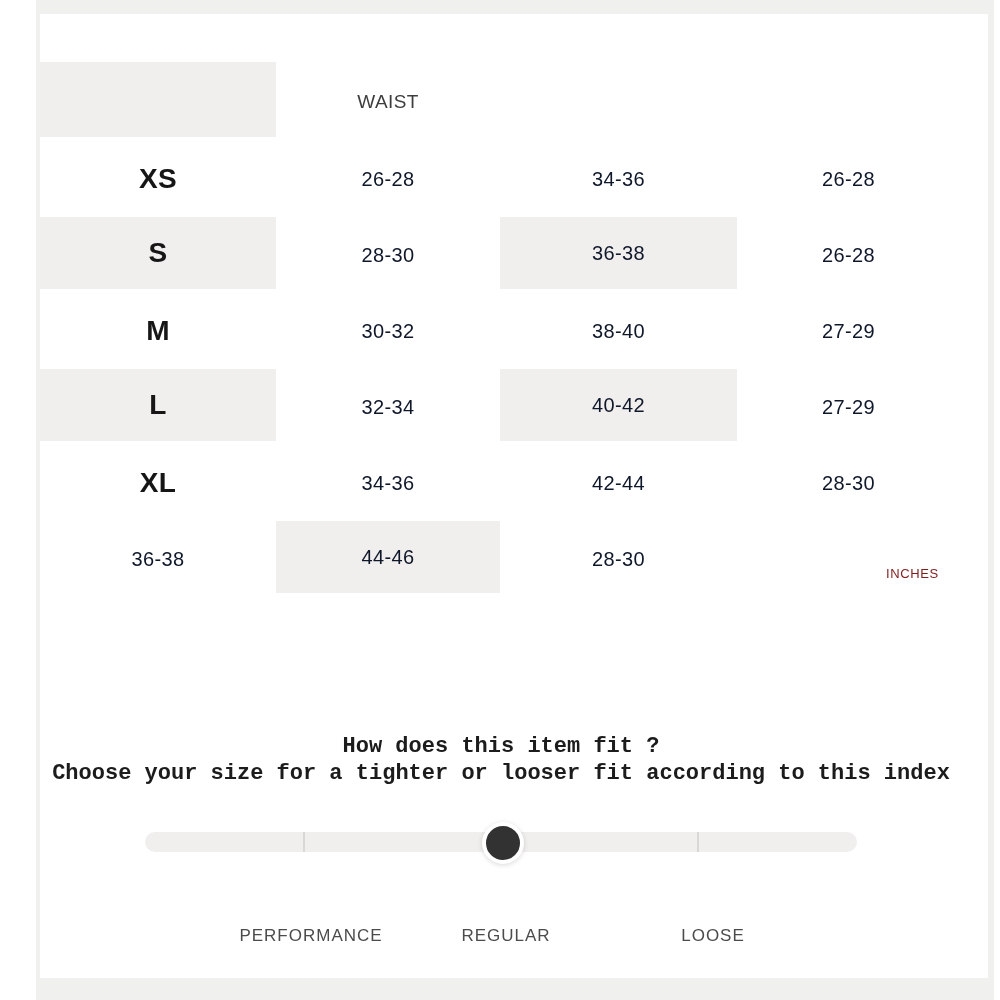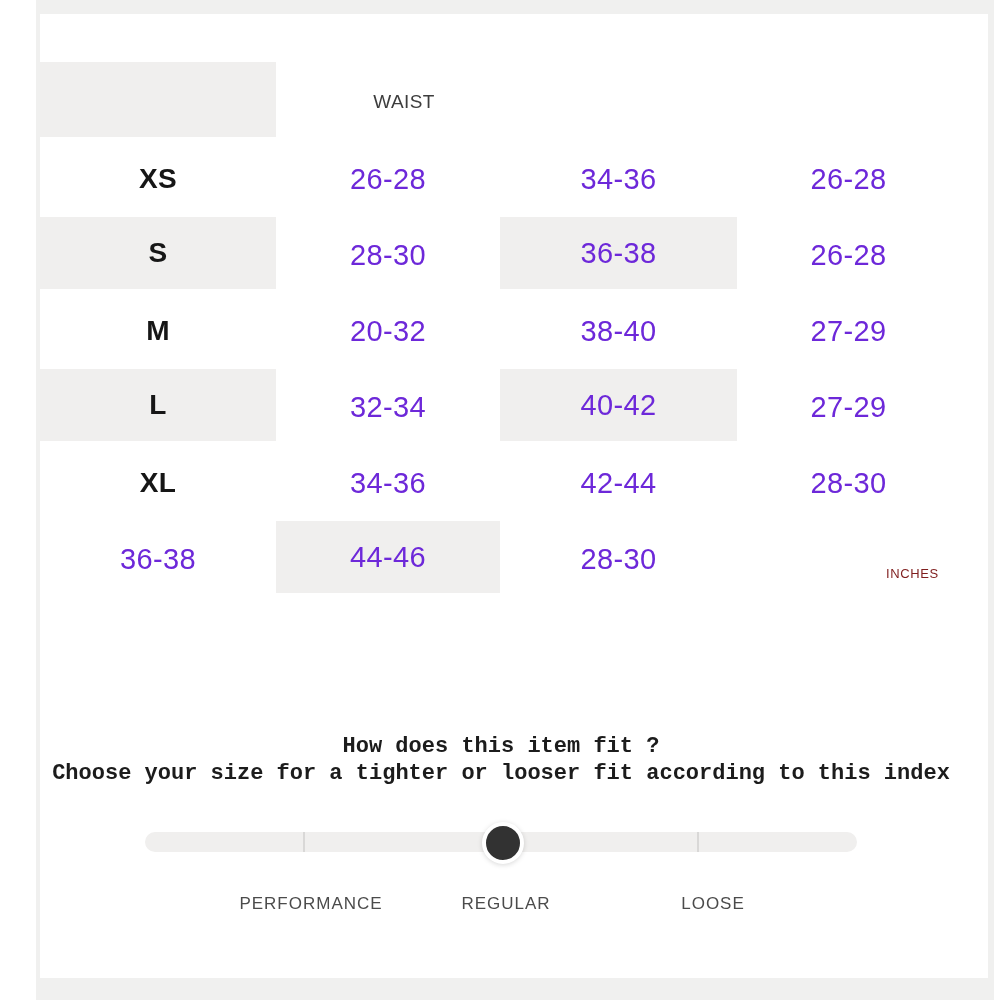--- a/index.html
+++ b/index.html
@@ -8,31 +8,31 @@
     font-family:"Liberation Sans", sans-serif;
     position:relative; overflow:hidden;
   }
   
   .frame { position:absolute; left:36px; top:0; width:958px; height:1000px; background:#f0f0ef; }
   .card  { position:absolute; left:4px; top:14px; width:948px; height:964px; background:#ffffff; }
 
   
   .size-table { position:absolute; left:0; top:48px; width:920px; }
   .trow { display:grid; grid-template-columns:236px 224px 237px 223px; }
-  .trow.header { height:79px;gap:16px; }
+  .trow.header { height:79px; }
   .trow.data   { height:76px; }
   .cell { display:flex; align-items:center; justify-content:center; }
   .shade {
     background:#f0efee;
     background-clip:padding-box;
     border-bottom:4px solid rgba(0,0,0,0);
   }
   .col-header { font-size:19px; color:#3d3d3d; letter-spacing:0.4px; }
   .size-label { font-size:28px; font-weight:bold; color:#161616; letter-spacing:0.3px; }
-  .val        { font-size:29px; color:#6d28d9; letter-spacing:0.4px; }
+  .val        { font-size:20px; color:#0f172a; letter-spacing:0.4px; }
 
   .units { position:absolute; left:846px; top:552px; font-size:13px; color:#7f1d1d; letter-spacing:0.6px; }
 
   
   .fit-heading, .fit-subheading {
     position:absolute; left:1px; width:1000px; text-align:center;
     font-weight:bold; color:#1c1c1c; font-size:22px; line-height:27px; z-index:3;font-family:Liberation Mono, monospace;
   }
   .fit-heading { top:733px; }
   .fit-subheading { top:760px; }
@@ -43,21 +43,21 @@
   }
   .tick { position:absolute; top:0; width:2px; height:20px; background:#d9d8d7; }
   .tick.t-performance { left:158px; }
   .tick.t-loose { left:552px; }
   .slider-handle {
     position:absolute; left:482px; top:822px; width:42px; height:42px;
     background:#323232; border:4px solid #ffffff; border-radius:50%;
     box-shadow:0 1px 5px rgba(0,0,0,0.15); z-index:4;
   }
   .fit-label {
-    position:absolute; top:894px; transform:translateX(-50%);
+    position:absolute; top:926px; transform:translateX(-50%);
     font-size:17px; color:#4b4b4b; letter-spacing:1px; z-index:3; white-space:nowrap;
   }
   .fl-performance { left:311px; }
   .fl-regular { left:506px; }
   .fl-loose { left:713px; }
 </style>
 </head>
 <body>
 
 <div class="frame">
@@ -79,21 +79,21 @@
 
       <div class="trow data">
         <div class="cell shade size-label">S</div>
         <div class="cell val">28-30</div>
         <div class="cell shade val">36-38</div>
         <div class="cell val">26-28</div>
       </div>
 
       <div class="trow data">
         <div class="cell size-label">M</div>
-        <div class="cell val">20-32</div>
+        <div class="cell val">30-32</div>
         <div class="cell val">38-40</div>
         <div class="cell val">27-29</div>
       </div>
 
       <div class="trow data">
         <div class="cell shade size-label">L</div>
         <div class="cell val">32-34</div>
         <div class="cell shade val">40-42</div>
         <div class="cell val">27-29</div>
       </div>

